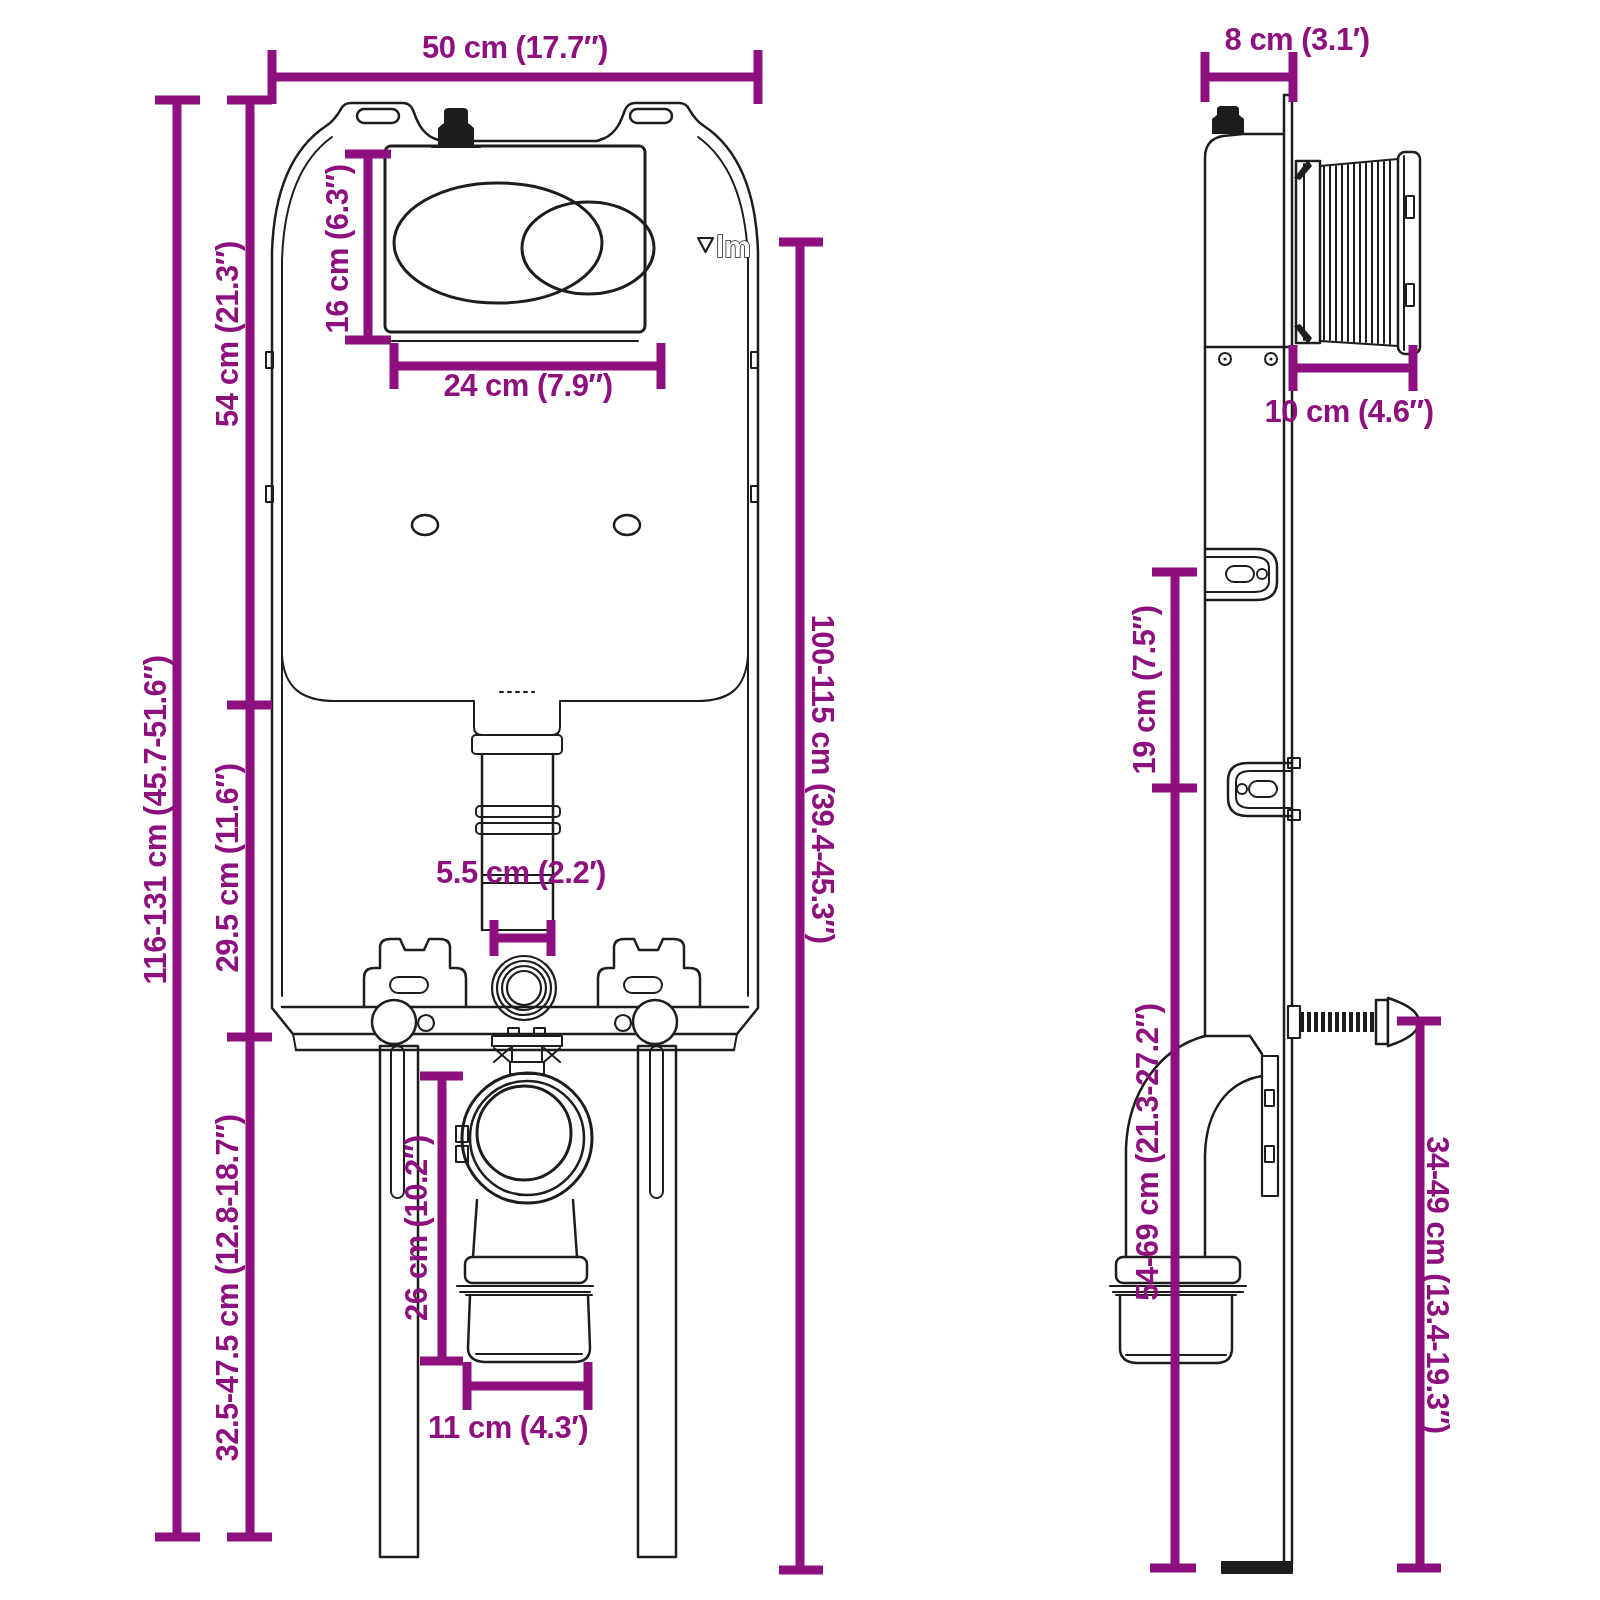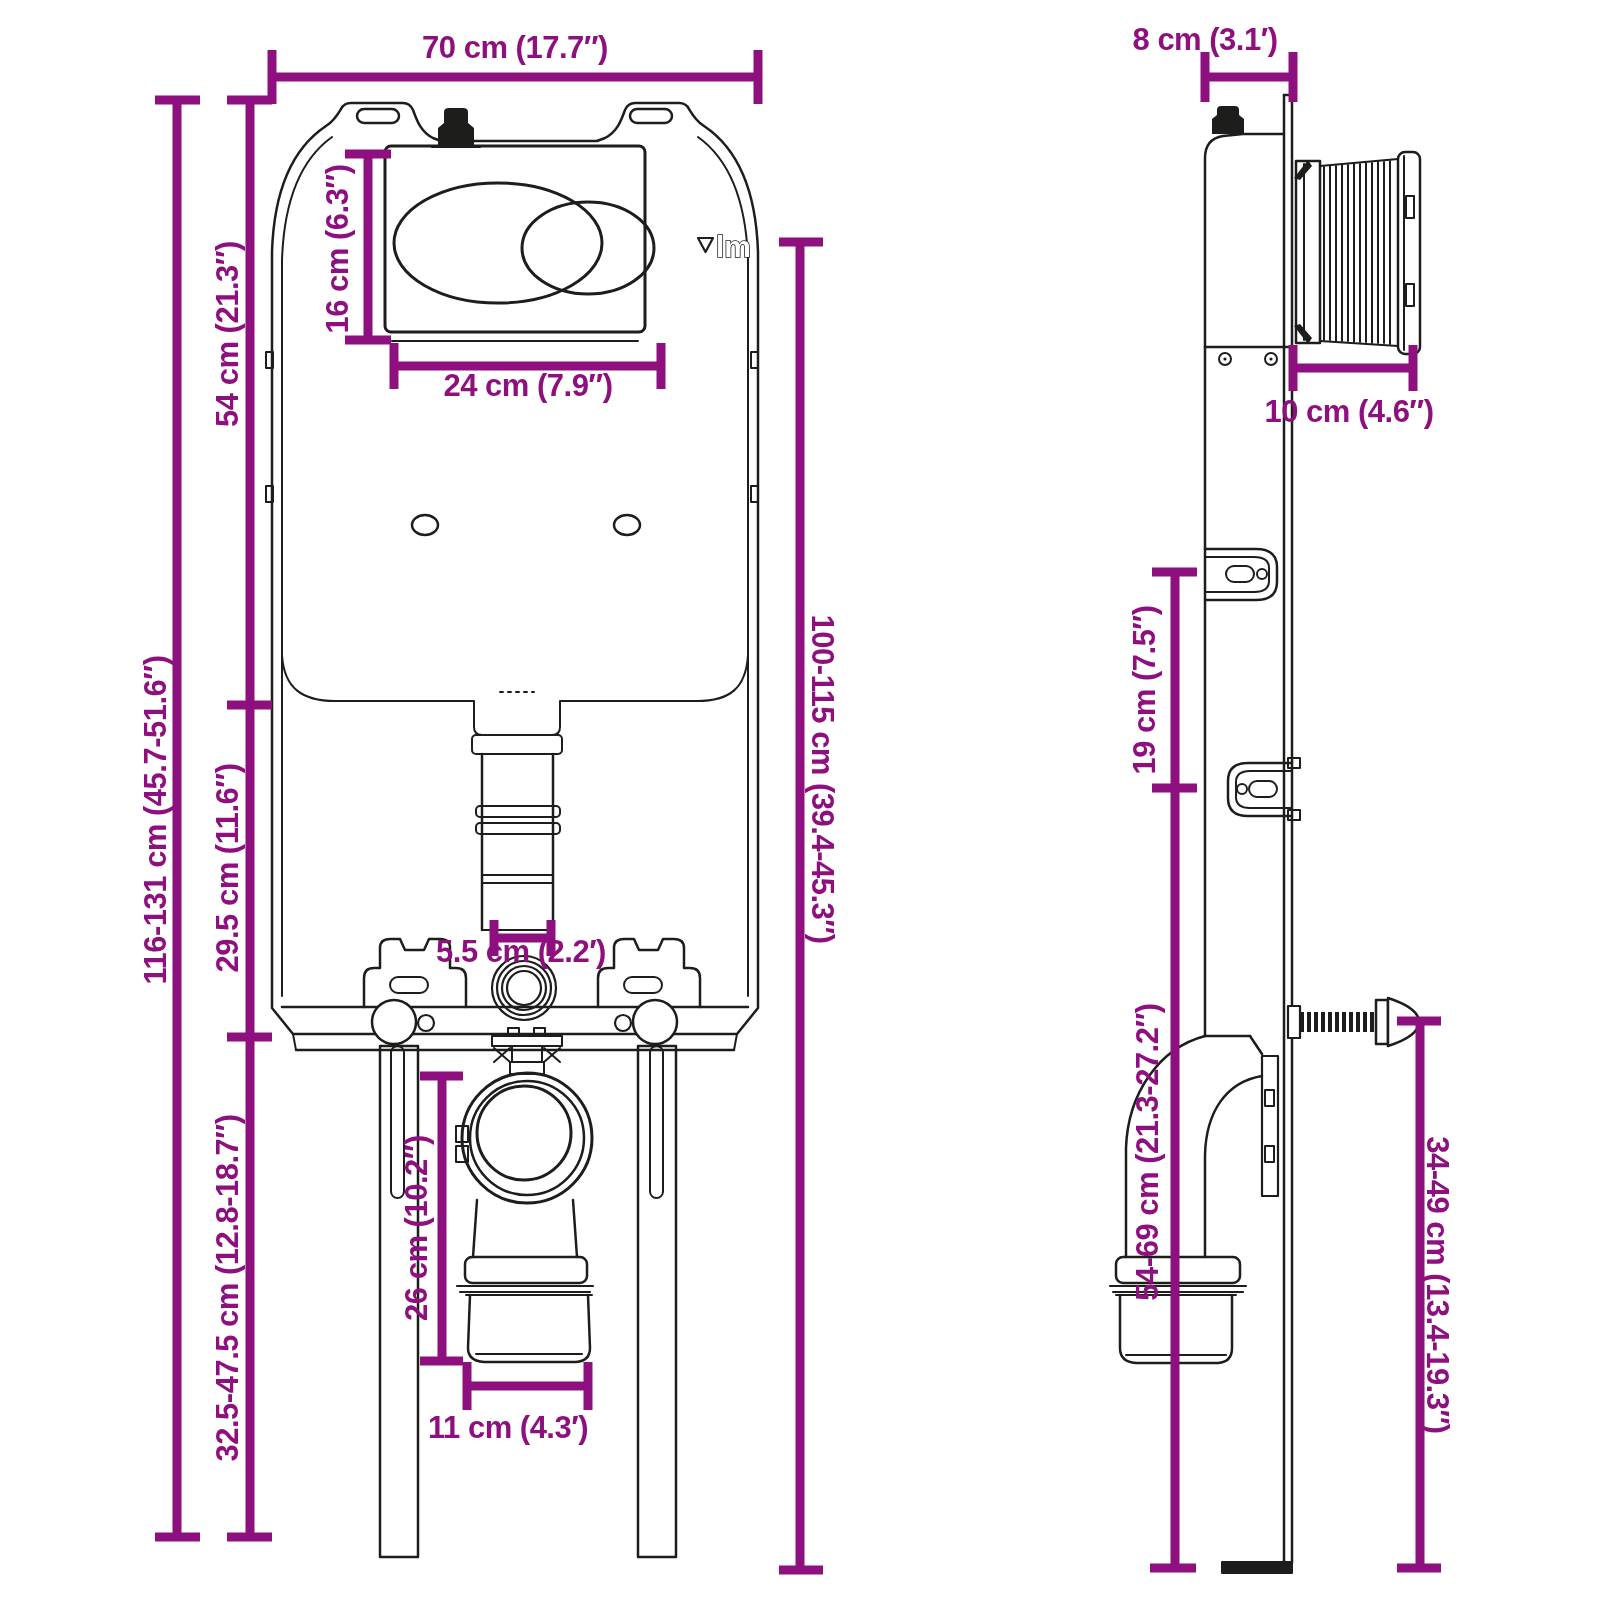--- a/index.html
+++ b/index.html
@@ -316,31 +316,31 @@
     </g>
 
     <g>
       <line x1="1420" y1="1021" x2="1420" y2="1568"></line>
       <line x1="1397" y1="1021" x2="1441" y2="1021"></line>
       <line x1="1397" y1="1568" x2="1441" y2="1568"></line>
     </g>
   </g>
 </svg>
 
-<div class="lbl" style="left:515px;top:48px">70 cm (17.7″)</div>
+<div class="lbl" style="left:515px;top:48px">50 cm (17.7″)</div>
 <div class="lbl up" style="left:338px;top:249px">16 cm (6.3″)</div>
 <div class="lbl" style="left:528px;top:386px">24 cm (7.9″)</div>
 <div class="lbl up" style="left:228px;top:334px">54 cm (21.3″)</div>
 <div class="lbl up" style="left:156px;top:820px">116-131 cm (45.7-51.6″)</div>
 <div class="lbl up" style="left:228px;top:868px">29.5 cm (11.6″)</div>
 <div class="lbl up" style="left:228px;top:1288px">32.5-47.5 cm (12.8-18.7″)</div>
 <div class="lbl down" style="left:822px;top:779px">100-115 cm (39.4-45.3″)</div>
-<div class="lbl" style="left:521px;top:952px">5.5 cm (2.2′)</div>
+<div class="lbl" style="left:521px;top:873px">5.5 cm (2.2′)</div>
 <div class="lbl up" style="left:417px;top:1228px">26 cm (10.2″)</div>
 <div class="lbl" style="left:508px;top:1428px">11 cm (4.3′)</div>
 
-<div class="lbl" style="left:1205px;top:40px">8 cm (3.1′)</div>
+<div class="lbl" style="left:1297px;top:40px">8 cm (3.1′)</div>
 <div class="lbl" style="left:1349px;top:412px">10 cm (4.6″)</div>
 <div class="lbl up" style="left:1145px;top:690px">19 cm (7.5″)</div>
 <div class="lbl up" style="left:1148px;top:1152px">54-69 cm (21.3-27.2″)</div>
 <div class="lbl down" style="left:1437px;top:1285px">34-49 cm (13.4-19.3″)</div>
 
 </div>
 
 </body></html>

